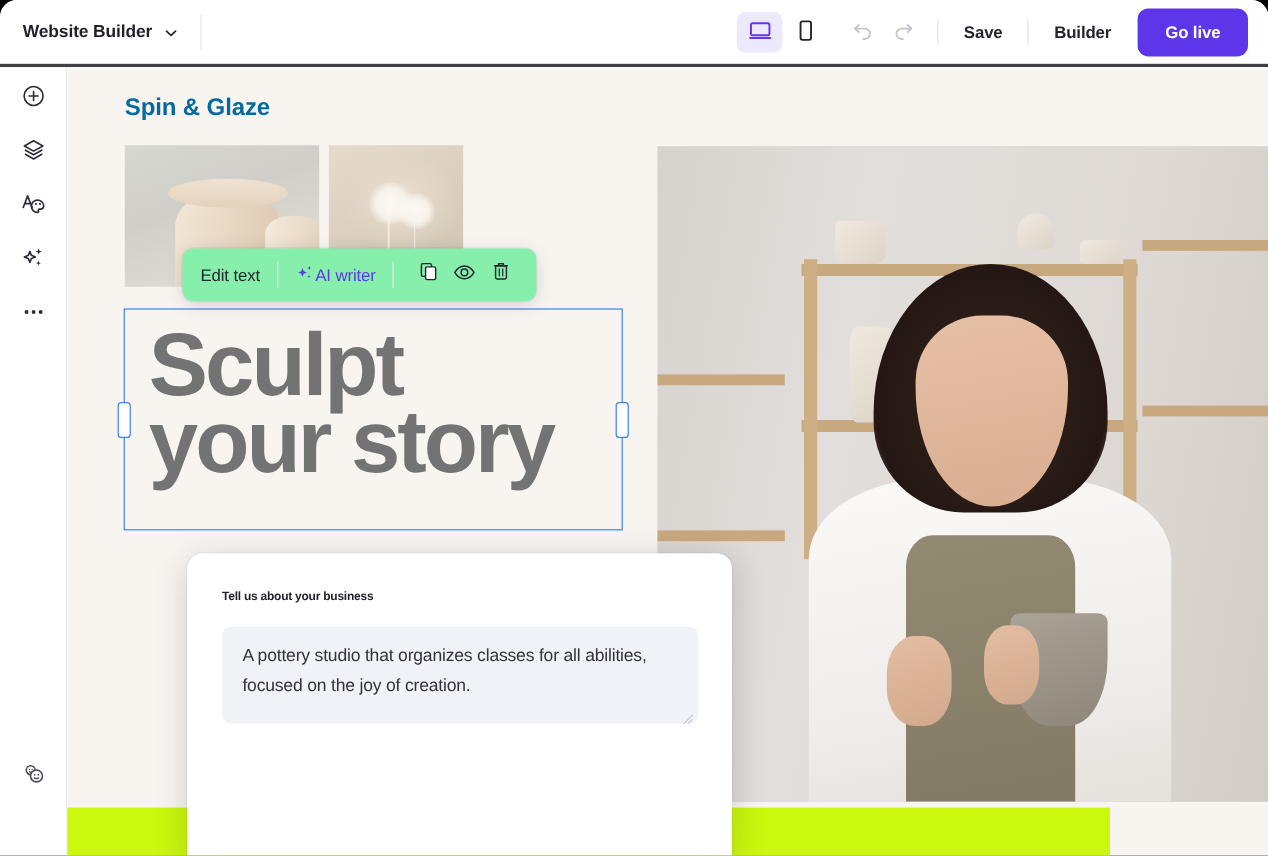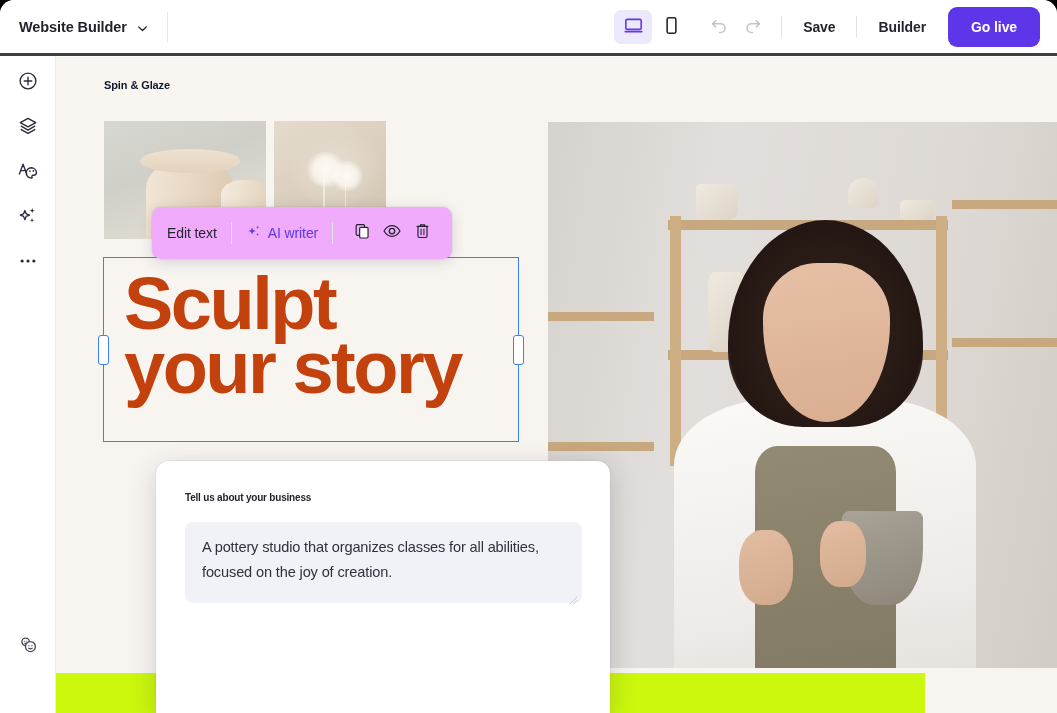--- a/index.html
+++ b/index.html
@@ -92,21 +92,21 @@
 
   
   #canvas {
     position: absolute; left: 56px; top: 57px;
     width: 1001px; height: 656px;
     background: #f8f5f1;
     overflow: hidden;
   }
   .site-logo {
     position: absolute; left: 48px; top: 22px;
-    font-size: 11px; font-weight: bold; color: #0f172a;
+    font-size: 20px; font-weight: bold; color: #0369a1;
     letter-spacing: -0.1px;
   }
 
   
   .thumb { position: absolute; overflow: hidden; }
   .thumb-a { left: 48px; top: 64px; width: 162px; height: 118px;
     background:
       radial-gradient(ellipse 50px 80px at 42% 92%, #f0e4d6 0%, rgba(240,228,214,0) 62%),
       radial-gradient(ellipse 34px 62px at 76% 100%, #ece0d1 0%, rgba(236,224,209,0) 60%),
       linear-gradient(160deg, #d8d8d2 0%, #cfcfc8 40%, #e9e2d8 100%);
@@ -179,47 +179,47 @@
   
   #textblock {
     position: absolute; left: 103px; top: 257px;
     width: 416px; height: 185px;
     border: 1.6px solid #3b82f6;
     z-index: 18;
   }
   .headline {
     position: absolute; left: 20px; top: 14px;
     font-size: 74px; line-height: 0.86;
-    font-weight: bold; color: #c2410c;
+    font-weight: bold; color: #737373;
     letter-spacing: -2.5px; white-space: pre-line;
   }
   .handle {
     position: absolute; width: 11px; height: 30px;
     background: #fff; border: 1.6px solid #3b82f6;
     border-radius: 3px; top: 50%; margin-top: -15px;
   }
   .handle.l { left: -6px; } .handle.r { right: -6px; }
 
   
   #texttoolbar {
     position: absolute; left: 152px; top: 207px;
-    height: 52px; background: #f0abfc;
+    height: 44px; background: #86efac;
     border-radius: 9px;
     box-shadow: 0 3px 14px rgba(20,20,40,0.16), 0 0 0 1px rgba(20,20,40,0.04);
     display: flex; align-items: center; padding: 0 15px;
     z-index: 25;
     justify-content: space-between;
   }
   .tt-label {
     font-size: 14px; color: #23242e; font-weight: normal;
     cursor: pointer; letter-spacing: -0.1px;
   }
   .tt-ai {
     font-size: 14px; color: #5c36e8; cursor: pointer;
-    display: flex; align-items: center; gap: 5px; letter-spacing: -0.1px;
+    display: flex; align-items: center; gap: 0; letter-spacing: -0.1px;
   }
   .tt-sep { width:1px; height:22px; background:#e4e4ea; margin: 0 14px; }
   .tt-icon { width: 30px; height: 30px; display:flex; align-items:center;
     justify-content:center; cursor:pointer; }
 
   
   #modal {
     position: absolute; left: 156px; top: 461px;
     width: 454px; height: 252px;
     background: #fff; border-radius: 13px 13px 0 0;

